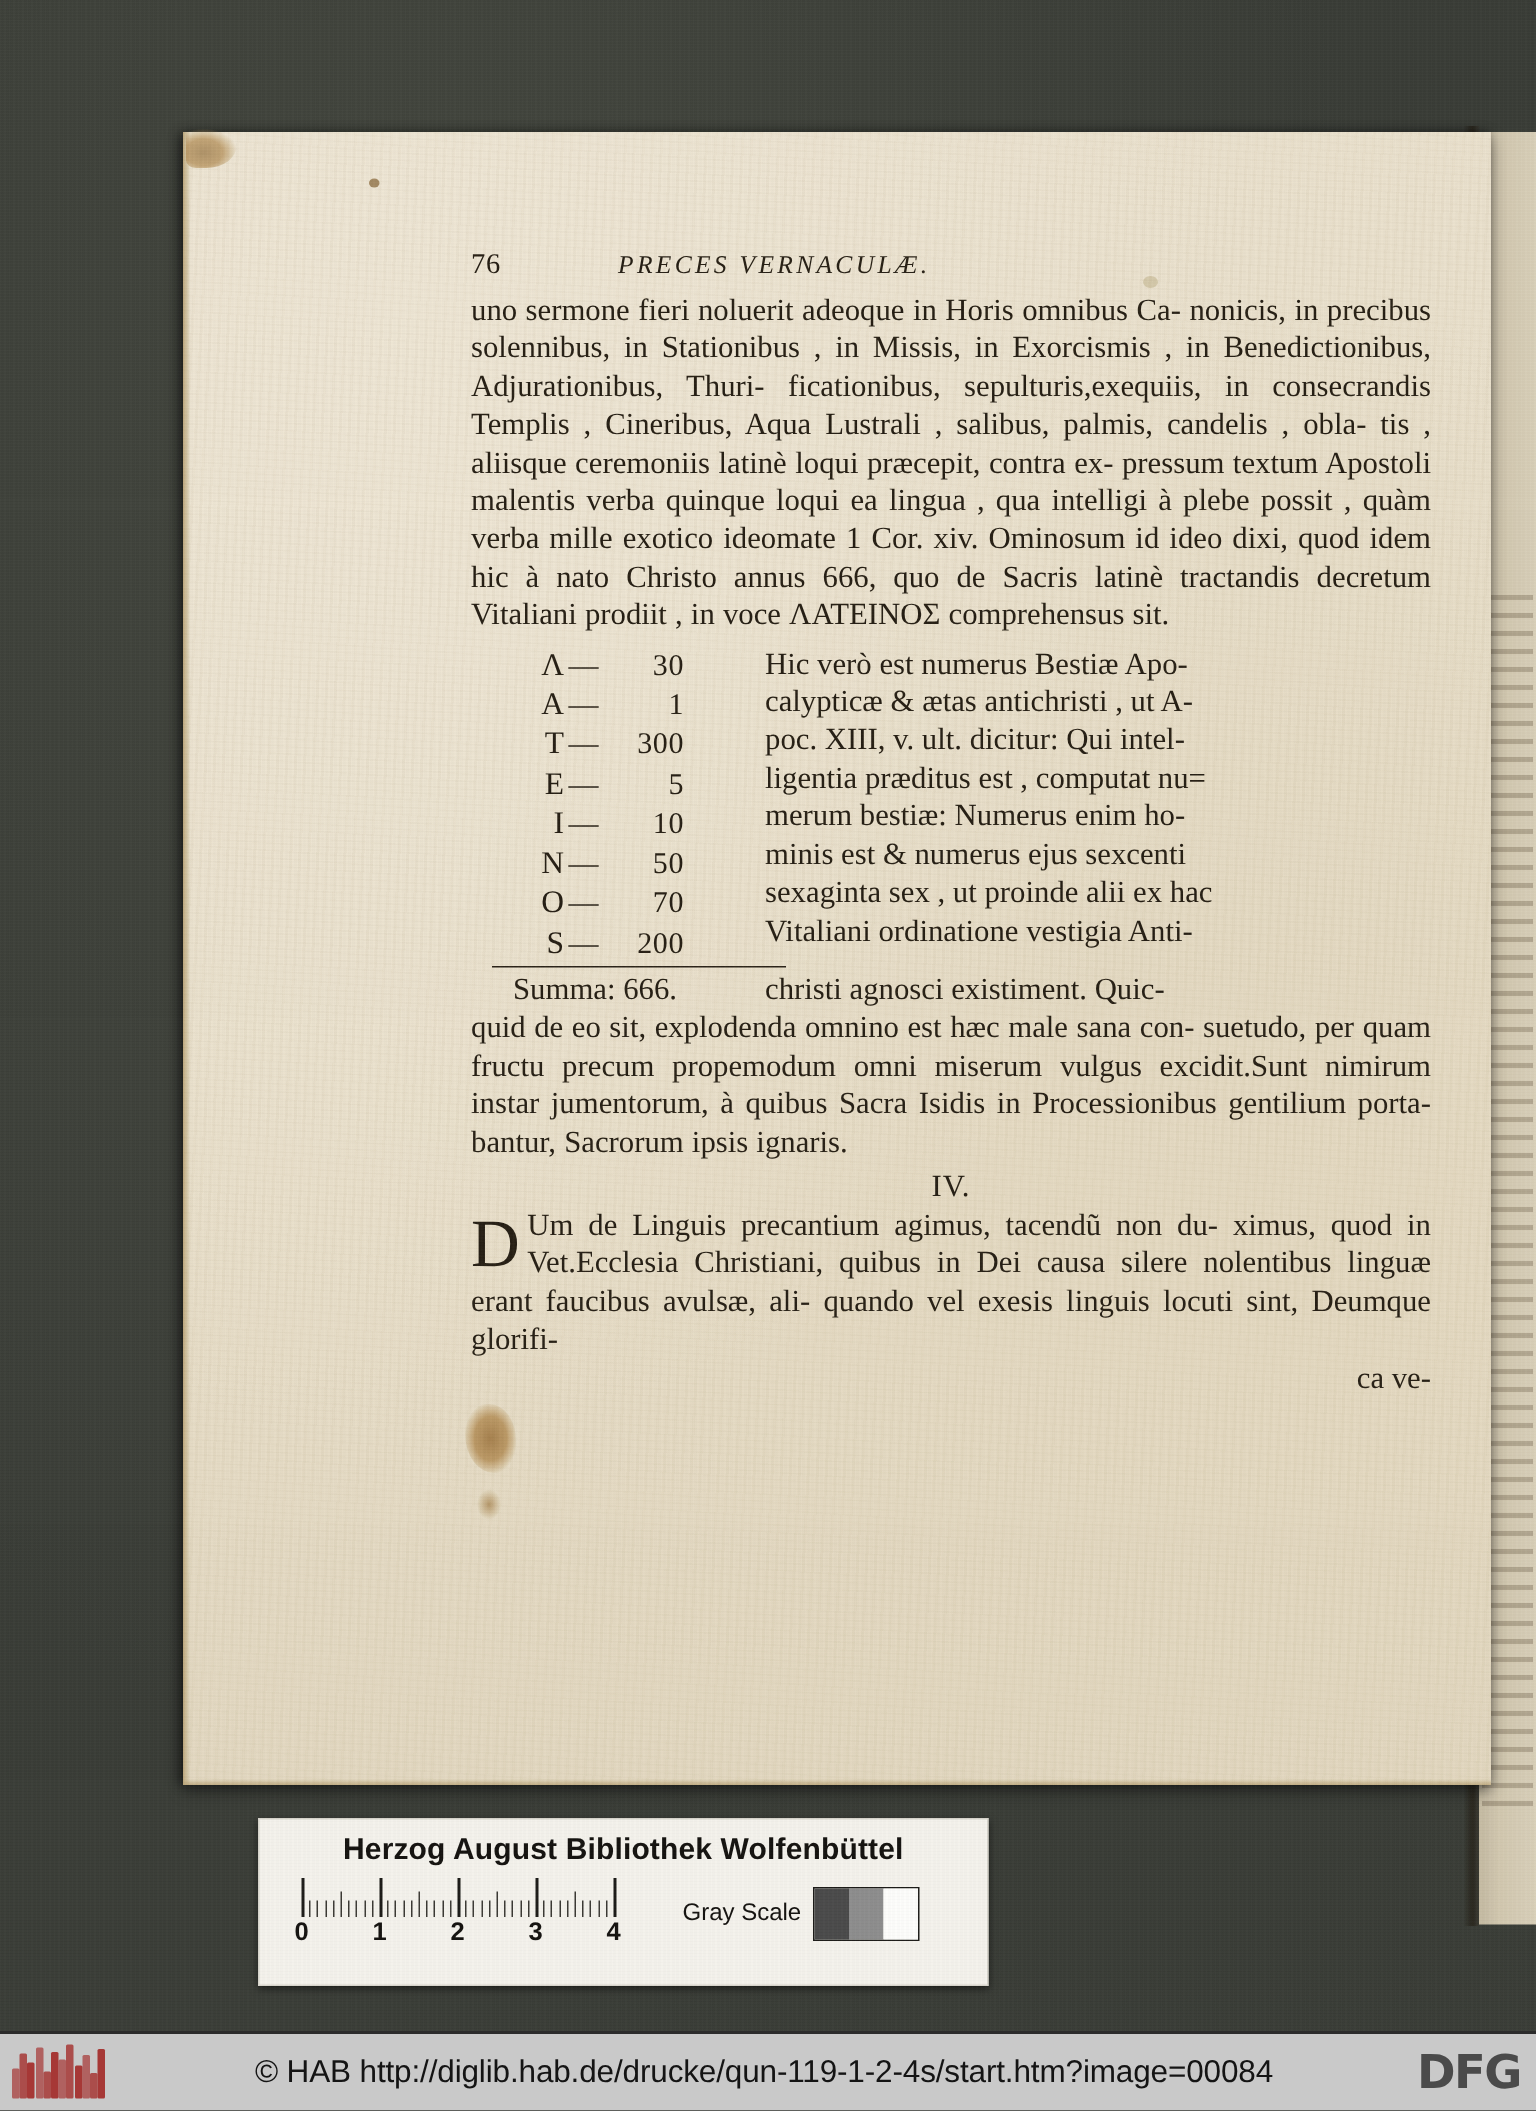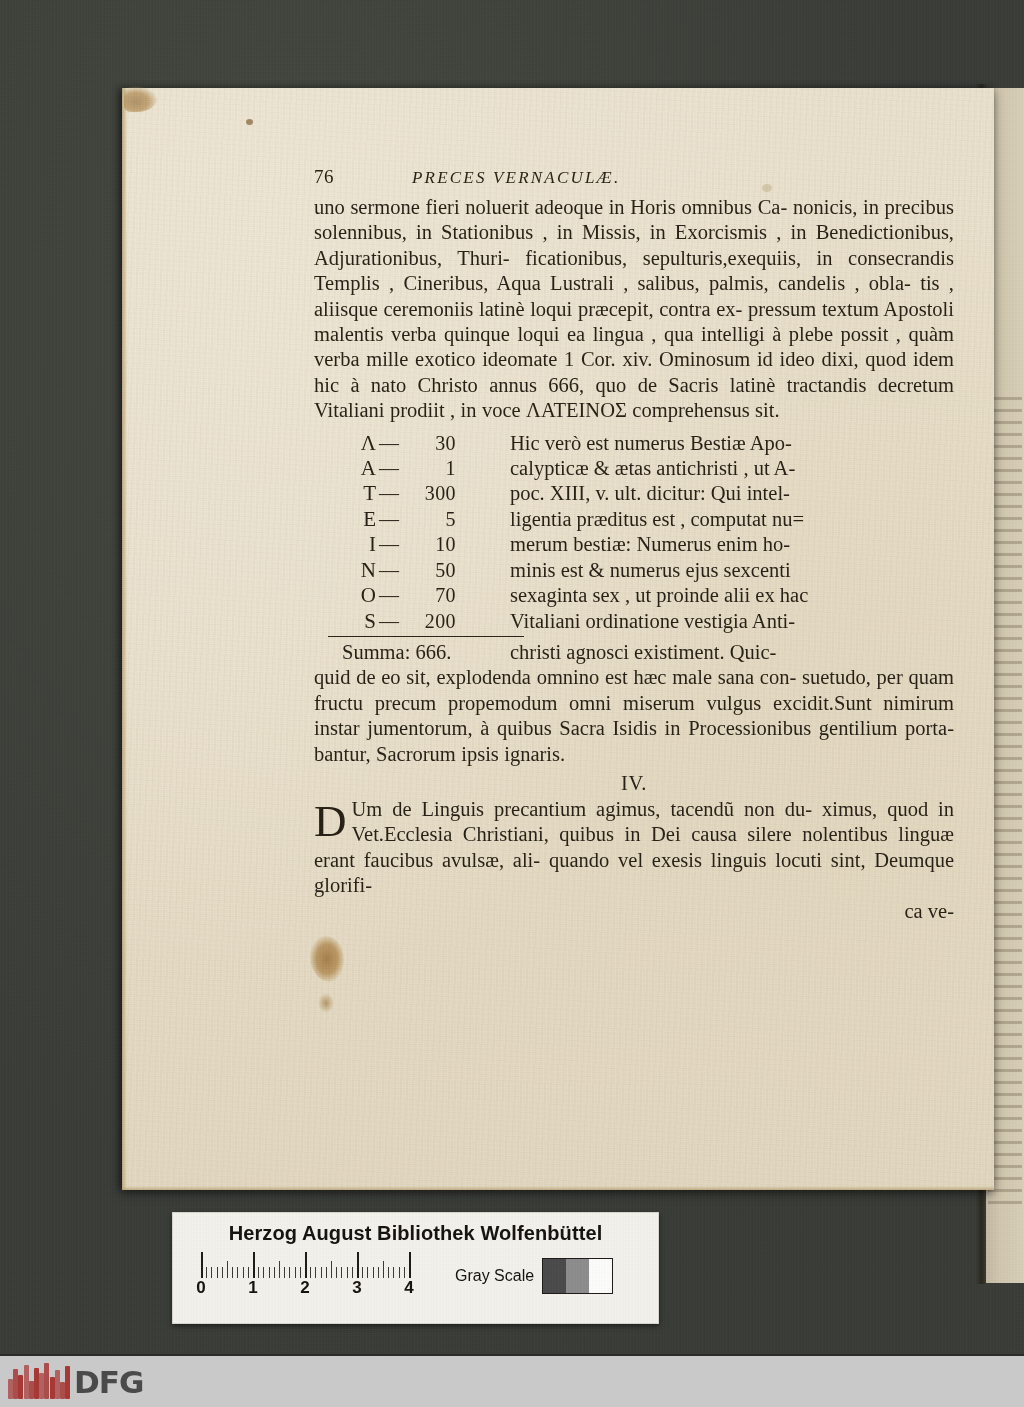--- a/index.html
+++ b/index.html
@@ -391,14 +391,15 @@
       <i style="left: 15.6px; height: 34px; background: rgb(163, 42, 40); opacity: 0.65;"></i>
       <i style="left: 20.8px; height: 18px; background: rgb(163, 42, 40); opacity: 0.78;"></i>
       <i style="left: 26px; height: 31px; background: rgb(163, 42, 40); opacity: 0.91;"></i>
       <i style="left: 31.2px; height: 26px; background: rgb(163, 42, 40); opacity: 0.65;"></i>
       <i style="left: 36.4px; height: 36px; background: rgb(163, 42, 40); opacity: 0.78;"></i>
       <i style="left: 41.6px; height: 22px; background: rgb(163, 42, 40); opacity: 0.91;"></i>
       <i style="left: 46.8px; height: 29px; background: rgb(163, 42, 40); opacity: 0.65;"></i>
       <i style="left: 52px; height: 17px; background: rgb(163, 42, 40); opacity: 0.78;"></i>
       <i style="left: 57.2px; height: 33px; background: rgb(163, 42, 40); opacity: 0.91;"></i>
     </div>
+  <div id="footer-text">© HAB http://diglib.hab.de/drucke/qun-119-1-2-4s/start.htm?image=00084</div>
   <div id="dfg-logo">DFG</div>
 </div>
 
 </body></html>

